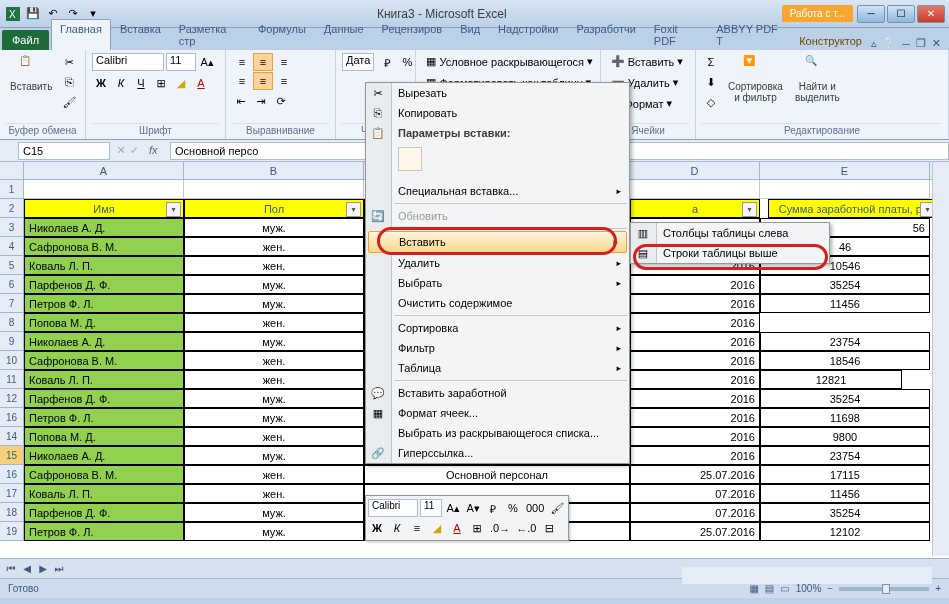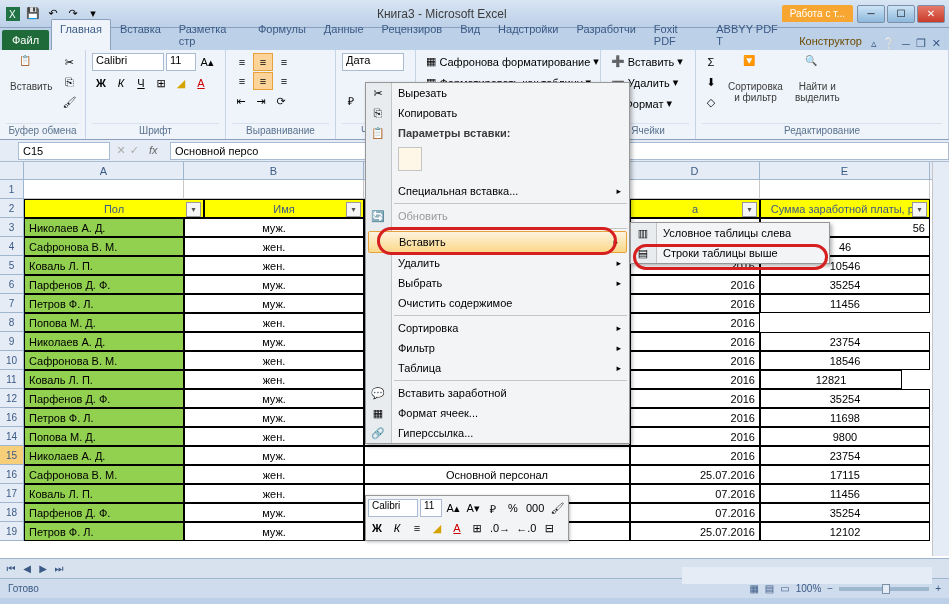--- a/index.html
+++ b/index.html
@@ -214,33 +214,33 @@
       <div class="font-row">
         <div class="sbtn">⇤</div>
         <div class="sbtn">⇥</div>
         <div class="sbtn">⟳</div>
       </div>
     </div>
     <div class="rgroup-label">Выравнивание</div>
   </div>
 
   <div class="rgroup" style="width:80px">
-    <div class="rgroup-body" style="flex-direction:column;gap:20px">
+    <div class="rgroup-body" style="gap:4px">
       <div class="num-sel">Дата</div>
       <div class="font-row">
         <div class="sbtn">₽</div>
         <div class="sbtn">%</div>
       </div>
     </div>
     <div class="rgroup-label">Число</div>
   </div>
 
   <div class="rgroup" style="width:185px">
     <div class="rgroup-body" style="flex-direction:column">
-      <div class="style-item"><span>▦</span><span>Сафронова форматирование</span> ▾</div>
+      <div class="style-item"><span>▦</span><span>Условное раскрывающегося</span> ▾</div>
       <div class="style-item"><span>▦</span><span>Форматировать как таблицу</span> ▾</div>
       <div class="style-item"><span>▦</span><span>Стили ячеек</span> ▾</div>
     </div>
     <div class="rgroup-label">Стили</div>
   </div>
 
   <div class="rgroup" style="width:95px">
     <div class="rgroup-body" style="flex-direction:column">
       <div class="cell-item">➕ <span>Вставить</span> ▾</div>
       <div class="cell-item">➖ <span>Удалить</span> ▾</div>
@@ -296,25 +296,25 @@
       <div class="row row1">
         <div class="rowh">1</div>
         <div class="cell colA" style="width: 160px;"></div>
         <div class="cell colB" style="width: 180px;"></div>
         <div class="cell colC" style="width: 266px;"></div>
         <div class="cell colD" style="width: 130px;"></div>
         <div class="cell colE" style="width: 170px;"></div>
       </div>
       <div class="row thead">
         <div class="rowh">2</div>
+        <div class="cell colA tcell" style="width: 160px;">Имя</div>
         <div class="cell colB tcell" style="width: 180px;">Пол</div>
-        <div class="cell colA tcell" style="width: 160px;">Имя</div>
         <div class="cell colC tcell" style="width: 266px;"></div>
         <div class="cell colD tcell" style="width: 130px;">а</div>
-        <div class="cell colE tcell" style="width: 170px;">Сумма заработной платы, ру</div>
+        <div class="cell colE tcell" style="width: 170px; margin-left: 8px;">Сумма заработной платы, ру</div>
       </div>
       <div class="row">
         <div class="rowh">3</div>
         <div class="cell colA green tcell" style="width: 160px;">Николаев А. Д.</div>
         <div class="cell colB tcell" style="width: 180px; text-align: center;">муж.</div>
         <div class="cell colC tcell" style="width: 266px; text-align: center;"></div>
         <div class="cell colD tcell" style="width: 130px; text-align: right;"></div>
         <div class="cell colE tcell" style="width: 170px; text-align: right;">56</div>
       </div>
       <div class="row">
@@ -505,32 +505,35 @@
   <div class="cm-sep"></div>
   <div class="cm-item">
       <span class="cm-icon">💬</span>
       <span>Вставить заработной</span>
     </div>
   <div class="cm-item">
       <span class="cm-icon">▦</span>
       <span>Формат ячеек...</span>
     </div>
   <div class="cm-item">
+      <span>Выбрать из раскрывающегося списка...</span>
+    </div>
+  <div class="cm-item">
       <span class="cm-icon">🔗</span>
       <span>Гиперссылка...</span>
     </div>
 </div>
 
 <div class="red-circle" style="left:377px;top:227px;width:240px;height:28px"></div>
 
 <div class="submenu">
   <div class="cm-icon-strip"></div>
   <div class="cm-item">
       <span class="cm-icon">▥</span>
-      <span>Условное таблицы слева</span>
+      <span>Столбцы таблицы слева</span>
     </div>
   <div class="cm-item">
       <span class="cm-icon">▤</span>
       <span>Строки таблицы выше</span>
     </div>
 </div>
 <div class="red-circle" style="left:633px;top:244px;width:195px;height:26px"></div>
 
 <div class="minitb">
   <div class="minitb-row">

